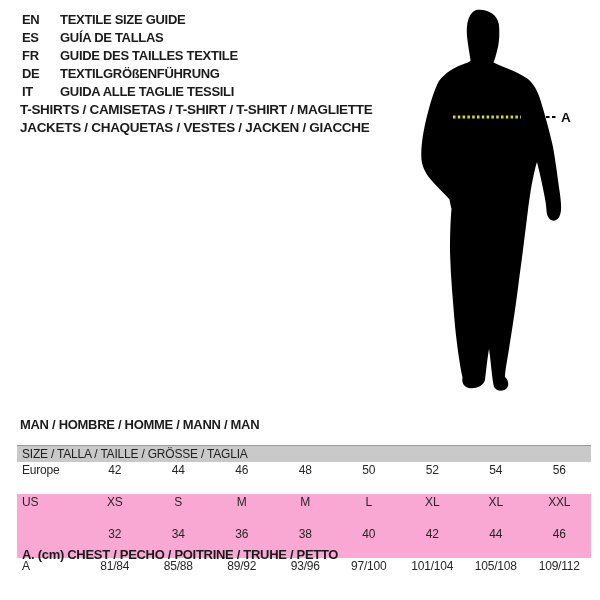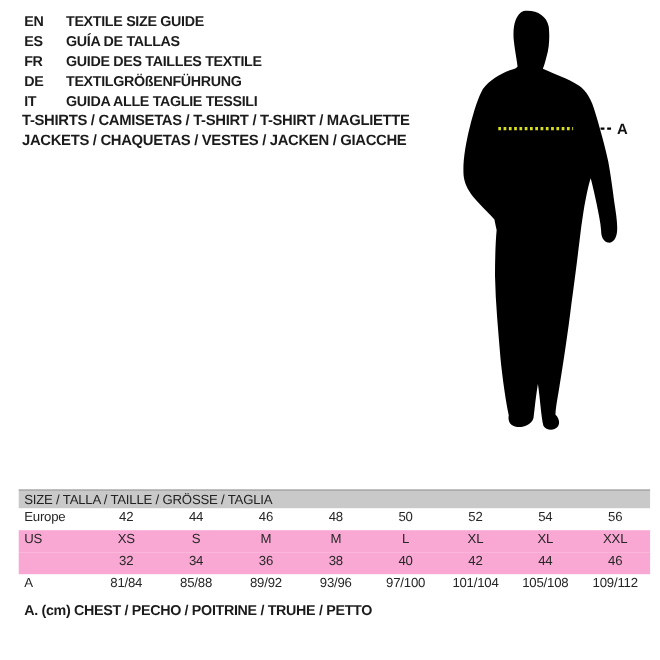--- a/index.html
+++ b/index.html
@@ -18,21 +18,21 @@
   
   .figure{left:390px;top:0;width:210px;height:400px;}
 
   
   .man-label{left:20px;top:417px;font-size:13px;font-weight:bold;letter-spacing:-0.3px;}
 
   
   .size-table{left:17px;top:445px;width:574px;font-size:12px;letter-spacing:-0.2px;color:#262626;}
   .st-header{height:16px;line-height:16px;background:#c9c9c9;border-top:1px solid #9a9a9a;
              padding-left:5px;color:#222;}
-  .st-row{display:grid;grid-template-columns:66px repeat(8,1fr);height:20px;line-height:16px;}
+  .st-row{display:grid;grid-template-columns:66px repeat(8,1fr);height:32px;line-height:16px;}
   .st-row.stripe{background:#f9a8d4;}
   .st-row .lbl{padding-left:5px;text-align:left;}
   .st-row .val{text-align:center;}
 
   
   .footnote{left:22px;top:547px;font-size:13px;font-weight:bold;letter-spacing:-0.3px;text-align:center;}
 </style>
 </head>
 <body>
 
@@ -91,20 +91,21 @@
              C41 100 45 88 49 81
              C55 73 64.5 67 75 63.5
              C78.5 62.5 80 61.5 80.5 60.5
              C80 55 78 46 77 36
              C76 24 78.5 13 86 10 Z" fill="#000000"></path>
     <line x1="63" y1="117" x2="131" y2="117" stroke-width="3" stroke-dasharray="2.5 2.3" stroke="#d7dd23"></line>
     <line x1="156" y1="117" x2="168" y2="117" stroke-width="2" stroke-dasharray="3.5 2.5" stroke="#000000"></line>
     <text x="171" y="122" font-family="Liberation Sans, sans-serif" font-size="13.5" font-weight="bold" fill="#111">A</text>
   </svg>
 
+  <div class="abs man-label">MAN / HOMBRE / HOMME / MANN / MAN</div>
 
   <div class="abs size-table">
     <div class="st-header">SIZE / TALLA / TAILLE / GRÖSSE / TAGLIA</div>
 
     <div class="st-row">
       <div class="lbl">Europe</div>
       <div class="val">42</div>
       <div class="val">44</div>
       <div class="val">46</div>
       <div class="val">48</div>

